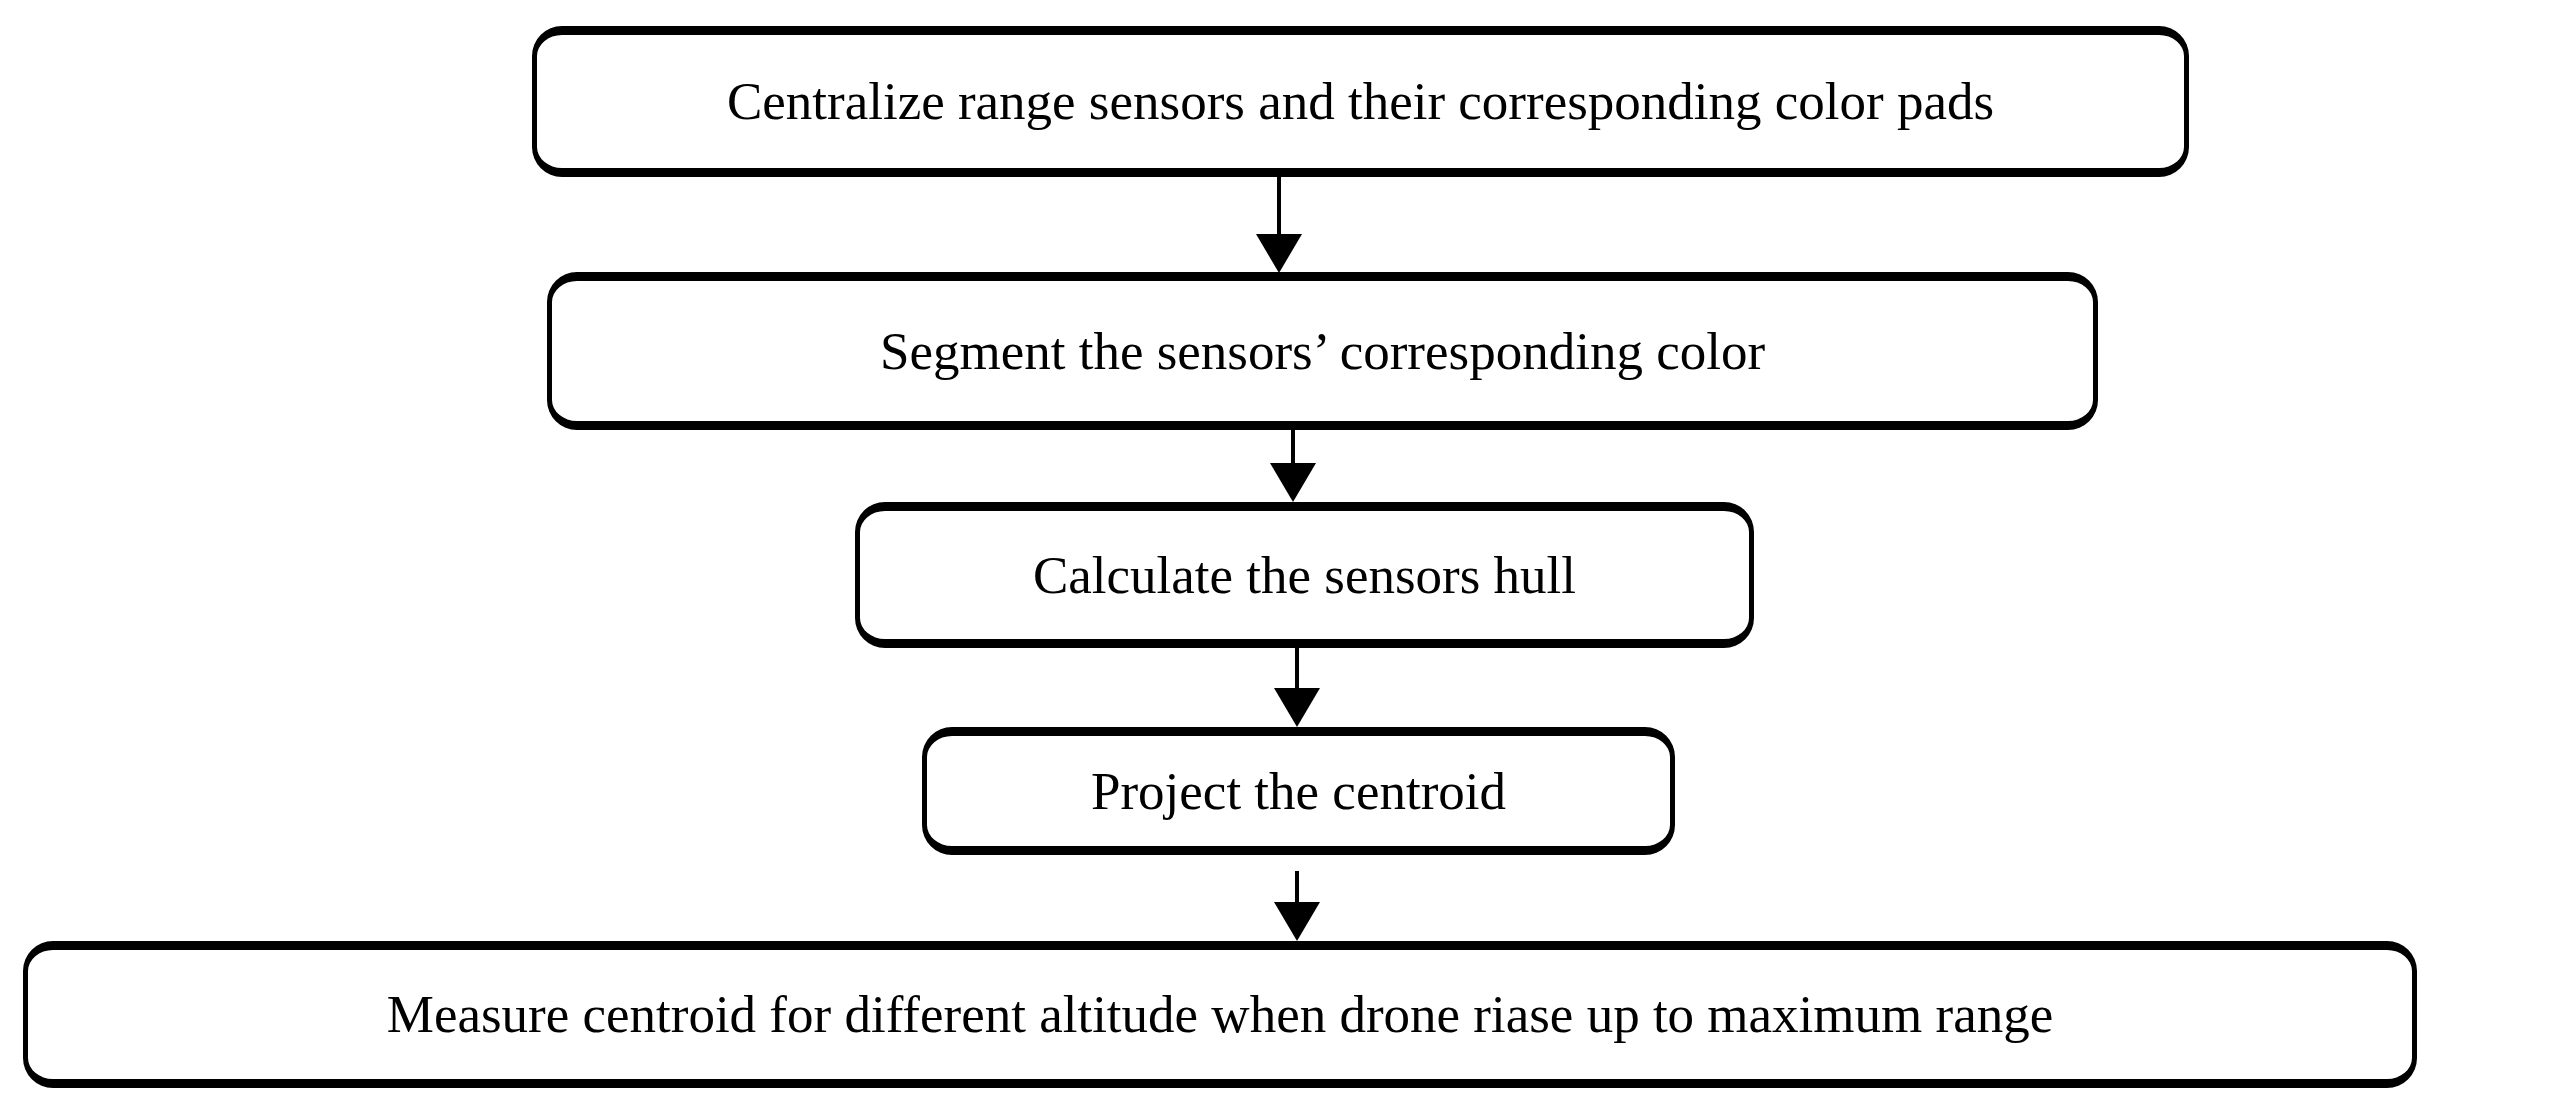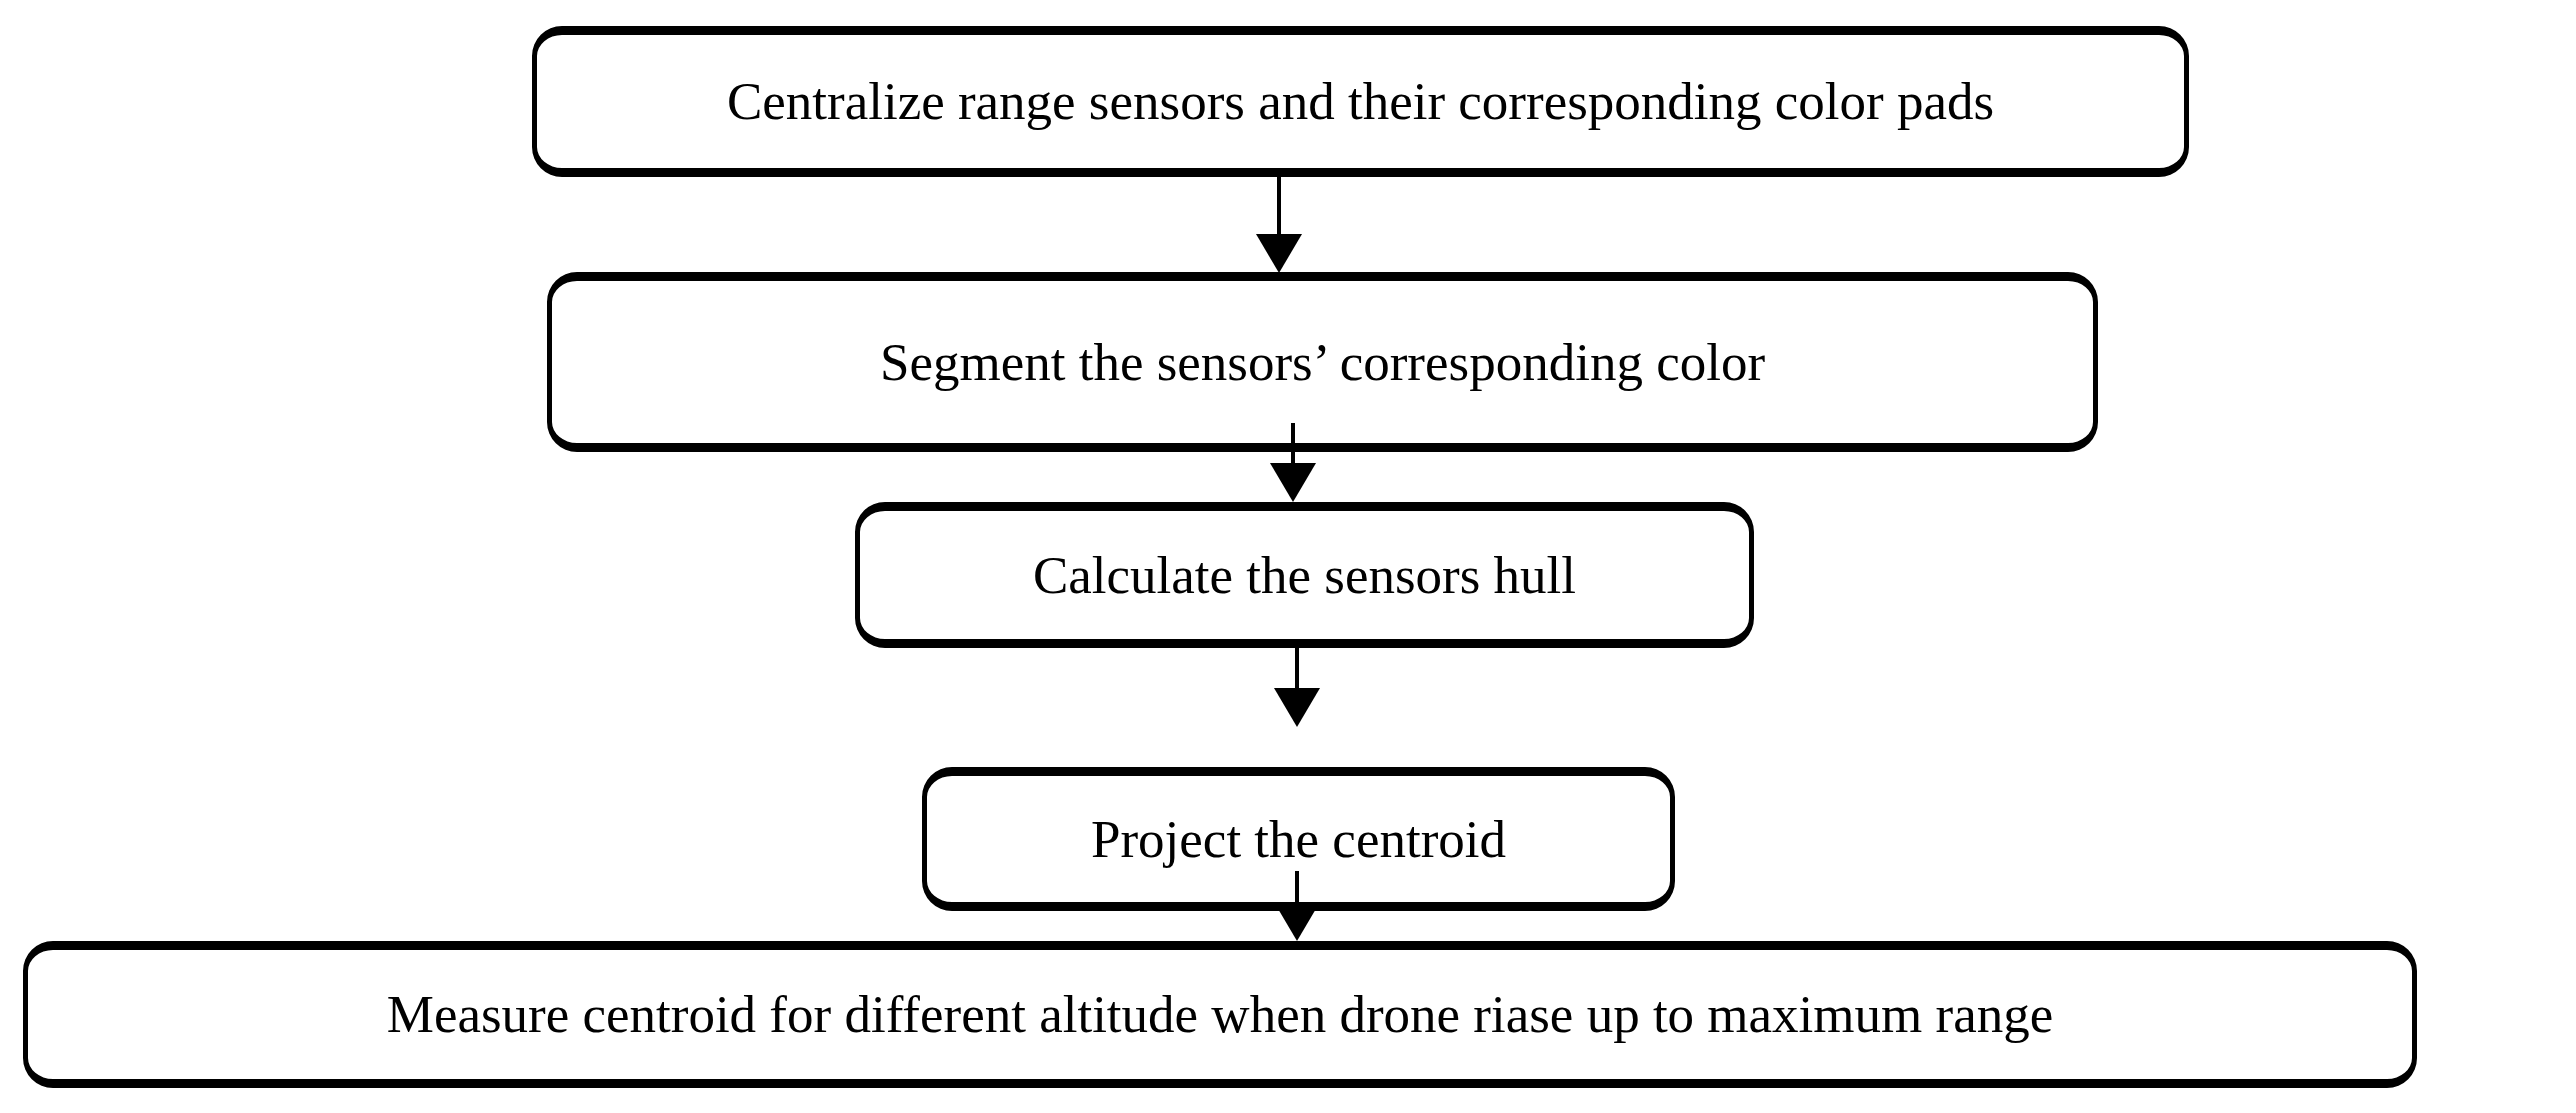--- a/index.html
+++ b/index.html
@@ -55,23 +55,23 @@
     width: 0;
     height: 0;
     flex: 0 0 auto;
     border-left: 23.5px solid transparent;
     border-right: 23.5px solid transparent;
     border-top: 39px solid #000000;
   }
 
   
   #step-1 { left: 532px;  top: 26px;   width: 1657px; height: 151px; }
-  #step-2 { left: 547px;  top: 272px;  width: 1551px; height: 180px; }
+  #step-2 { left: 547px;  top: 272px;  width: 1551px; height: 158px; }
   #step-3 { left: 855px; top: 502px;  width: 899px; height: 146px; }
-  #step-4 { left: 922px; top: 727px;  width: 753px;  height: 144px; margin-top: 40px; }
+  #step-4 { left: 922px; top: 727px;  width: 753px;  height: 128px; }
   #step-5 { left: 23px;   top: 941px; width: 2394px; height: 147px; }
 
   #arrow-1 { left: 1255px; top: 177px;  height: 96px; }
   #arrow-2 { left: 1269px; top: 423px;  height: 79px;  }
   #arrow-3 { left: 1273px; top: 648px;  height: 79px;  }
   #arrow-4 { left: 1273px; top: 871px; height: 70px;  }
 </style>
 </head>
 <body>
 

